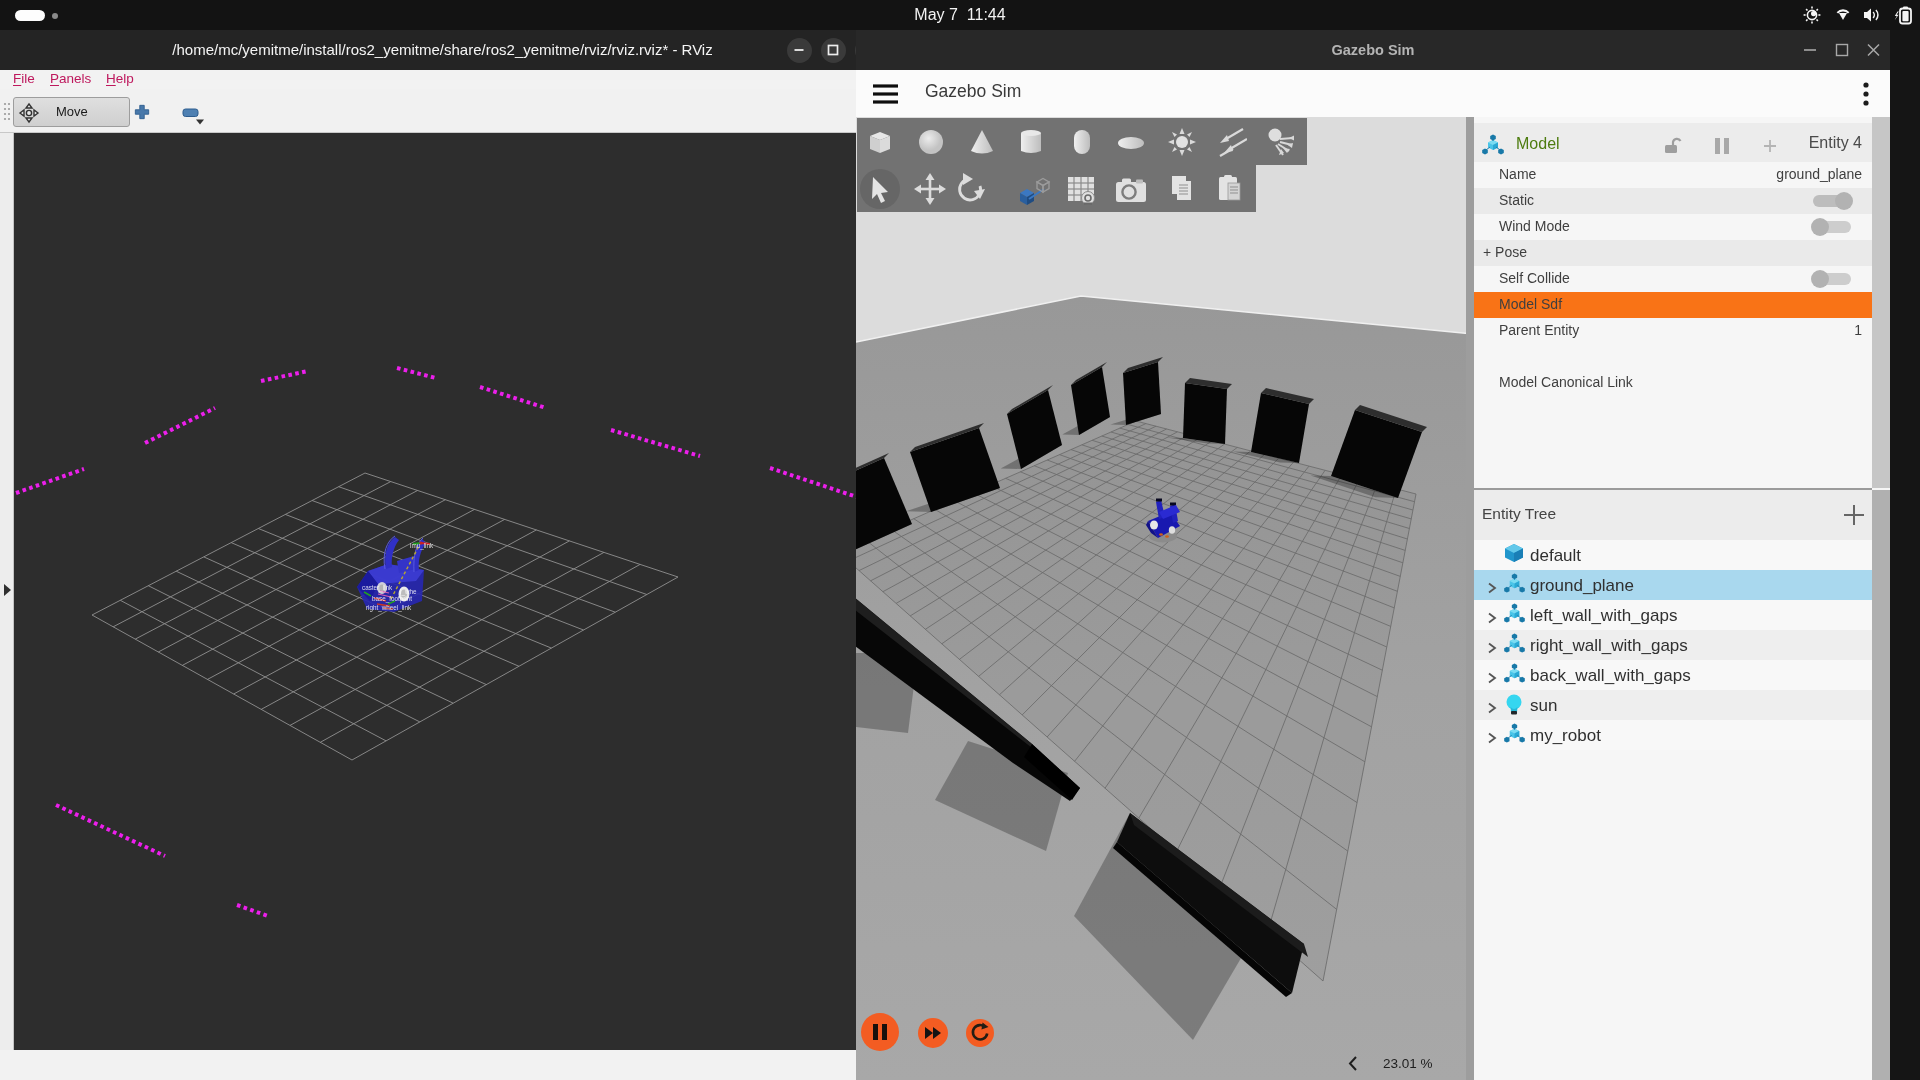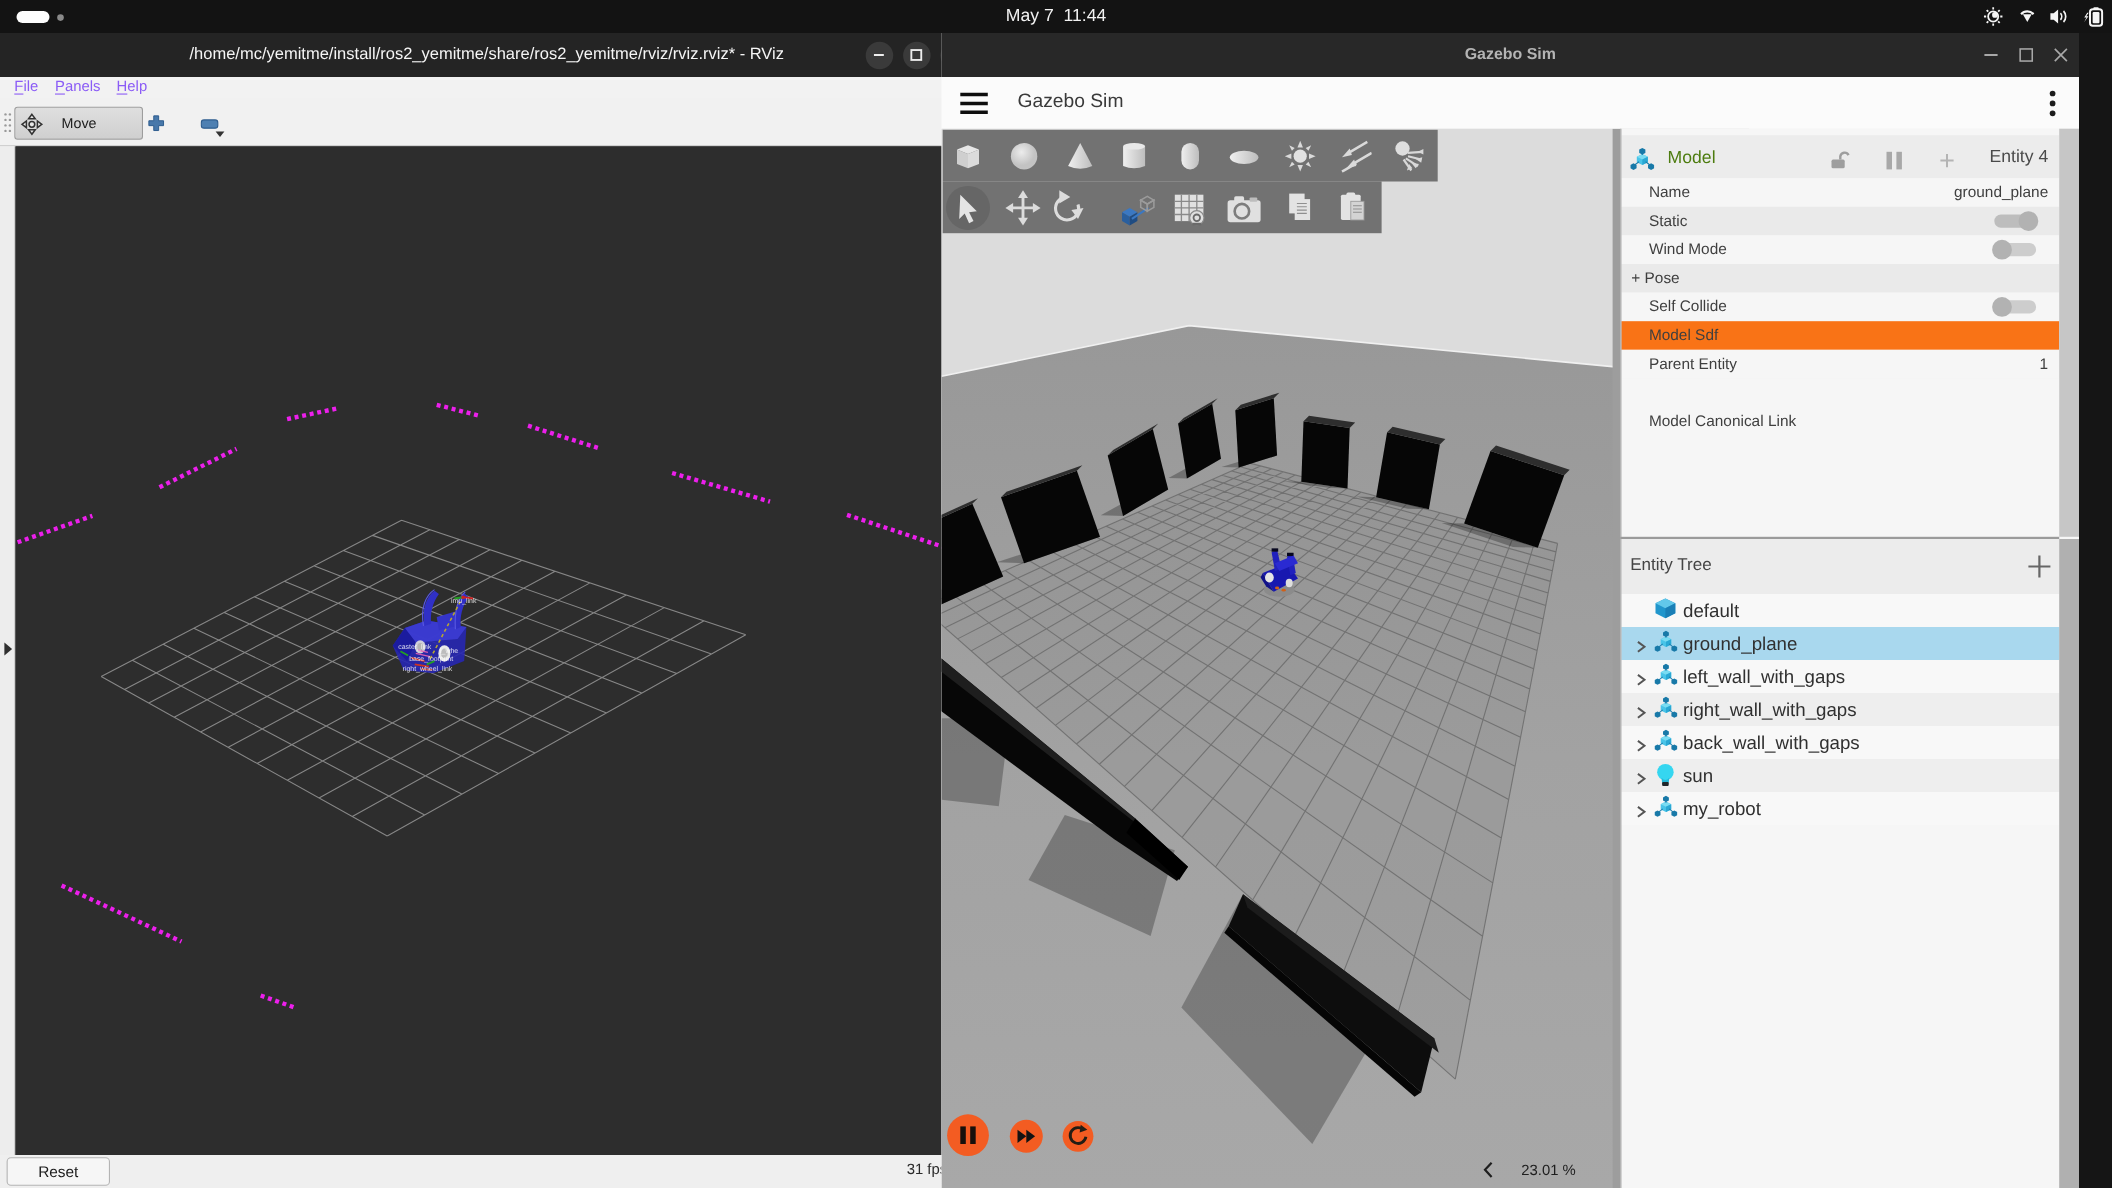--- a/index.html
+++ b/index.html
@@ -5,21 +5,21 @@
 .abs{position:absolute}
 #topbar{left:0;top:0;width:1920px;height:30px;background:#131313;color:#eee}
 #clock{left:905px;top:0;width:110px;height:30px;line-height:30px;text-align:center;font-size:16px;color:#f2f2f2}
 #pill{left:15px;top:10px;width:30px;height:11px;border-radius:6px;background:#fdfdfd}
 #dot{left:52px;top:13px;width:6px;height:6px;border-radius:3px;background:#8a8a8a}
 
 #rviz{left:0;top:30px;width:885px;height:1050px;background:#f2f2f2}
 #rv-title{left:0;top:0;width:885px;height:40px;background:#242424}
 #rv-title .t{width:885px;text-align:center;line-height:40px;color:#f5f5f5;font-size:15px}
 .wbtn{top:8px;width:25px;height:25px;border-radius:13px;background:#3a3a3a}
-#rv-menu{left:0;top:40px;width:885px;height:19px;background:#f2f2f2;font-size:13.5px;color:#8b5cf6}
+#rv-menu{left:0;top:40px;width:885px;height:19px;background:#f2f2f2;font-size:13.5px;color:#be185d}
 #rv-menu span{position:absolute;top:1px}
 #rv-menu u{text-decoration:underline;text-underline-offset:2px}
 #rv-tool{left:0;top:59px;width:885px;height:44px;background:#f1f1f1;border-bottom:1px solid #c8c8c8}
 #mvcam{left:13px;top:8px;width:117px;height:30px;background:linear-gradient(#dfdfdf,#cfcfcf);border:1px solid #9d9d9d;border-radius:3px;font-size:13px;color:#1a1a1a;line-height:28px}
 #rv-lstrip{left:0;top:103px;width:14px;height:917px;background:#ededed;border-right:1px solid #c4c4c4}
 #rv-rstrip{left:868px;top:103px;width:17px;height:917px;background:#ededed}
 #rv-view{left:14px;top:103px;width:854px;height:917px;background:#2d2d2d}
 #rv-status{left:0;top:1020px;width:885px;height:30px;background:#efefef}
 #reset{left:6px;top:2px;width:94px;height:26px;background:#f6f6f6;border:1px solid #b4b4b4;border-radius:4px;font-size:14px;color:#1a1a1a;text-align:center;line-height:24px}
 #fps{right:24px;top:5px;font-size:13.5px;color:#2a2a2a}
@@ -184,24 +184,20 @@
             <text x="410" y="548">imu_link</text>
             <text x="400" y="594">l_whe</text>
           </g>
         </g>
 </svg></div>
   <div class="abs" id="rv-rstrip">
       <svg class="abs" style="left:4px;top:450px" width="10" height="14">
         <path d="M8 1 L1 7 L8 13 Z" fill="#2f2f2f"></path>
       </svg>
     </div>
-  <div class="abs" id="rv-status">
-      <div class="abs" id="reset">Reset</div>
-      <div class="abs" id="fps">31 fps</div>
-    </div>
 </div>
 
 <div class="abs" id="gz">
   <div class="abs" id="gz-title">
       <div class="abs t">Gazebo Sim</div>
       <svg class="abs" style="left:940px;top:0" width="94" height="40">
 <line x1="8" y1="20" x2="20" y2="20" stroke="#a8a8a8" stroke-width="1.6"></line>
 <rect x="40.5" y="14.5" width="11" height="11" fill="none" stroke="#a8a8a8" stroke-width="1.4"></rect>
 <path d="M72 14.5 L83 25.5 M83 14.5 L72 25.5" stroke="#a8a8a8" stroke-width="1.5"></path>
       </svg>

